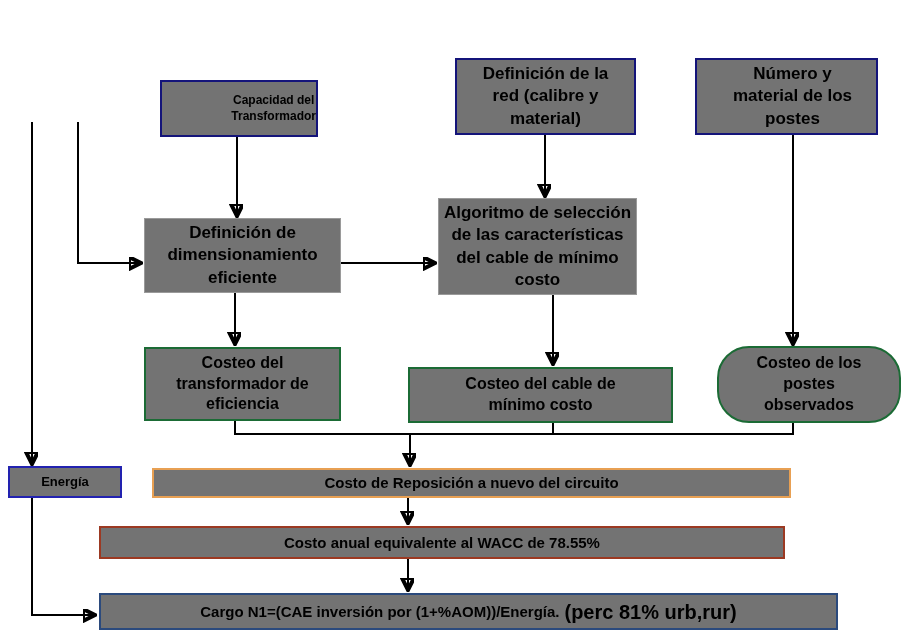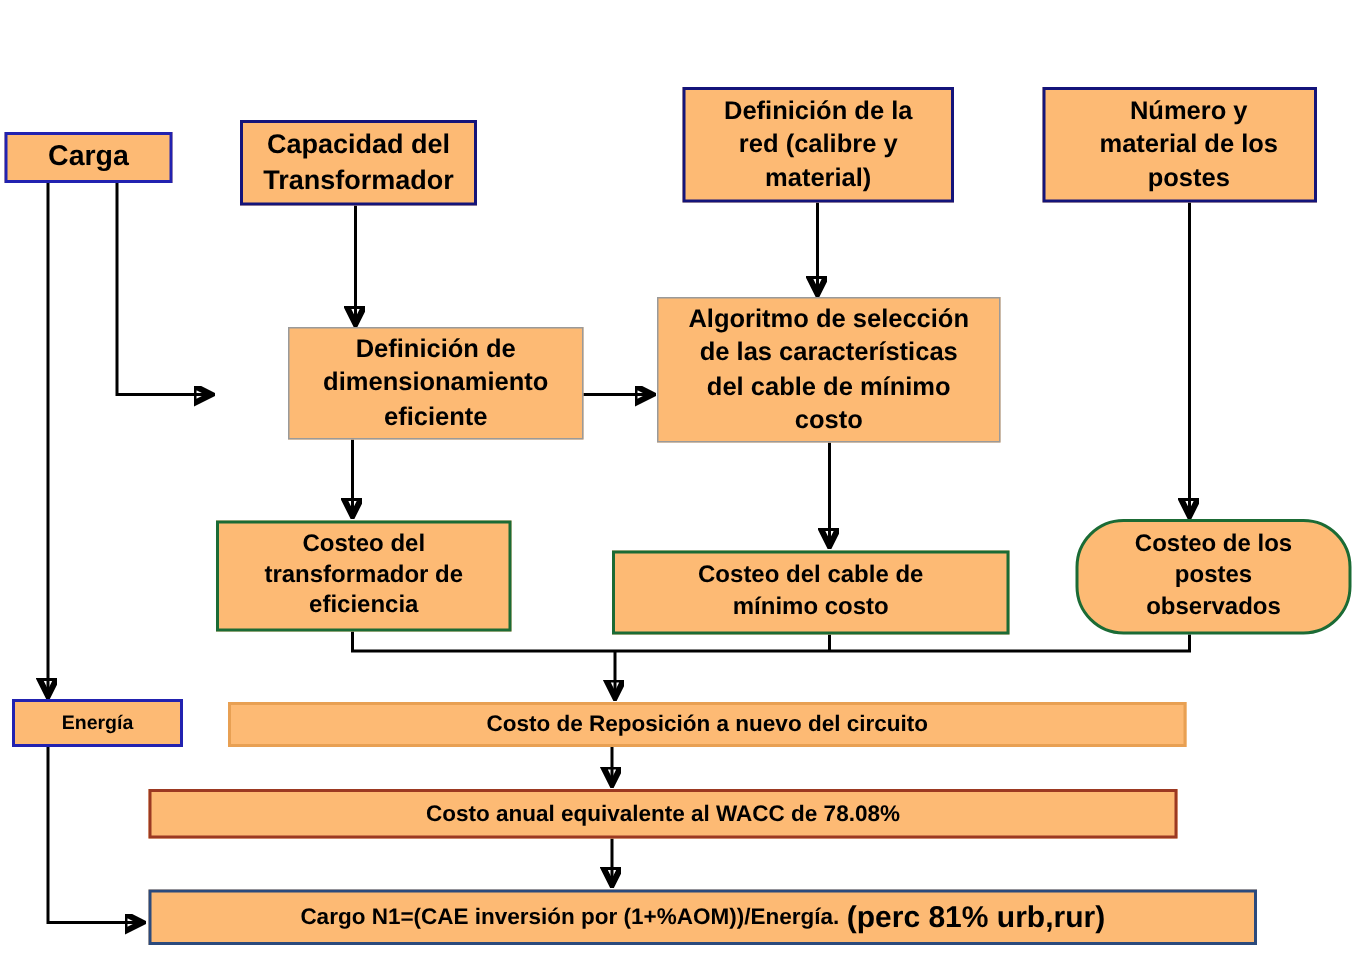--- a/index.html
+++ b/index.html
@@ -1,32 +1,32 @@
 <!DOCTYPE html>
 <html><head>
 <meta charset="utf-8">
 <style>
   html,body{margin:0;padding:0;background:#ffffff;}
   #canvas{
     position:relative;width:909px;height:637px;background:#ffffff;
     font-family:"Liberation Sans","DejaVu Sans",sans-serif;overflow:hidden;
   }
   .box{
-    position:absolute;box-sizing:border-box;background:#fdba74;
+    position:absolute;box-sizing:border-box;background:#737373;
     border:2px solid #000;display:flex;align-items:center;justify-content:center;
     text-align:center;font-weight:bold;color:#000;line-height:1.3;
   }
   .box .lbl{white-space:pre-line;}
   .gray{border-width:1px;}
   .carga{left:3px;top:88px;width:112px;height:34px;font-size:19px;}
-  .capacidad{left:160px;top:80px;width:158px;height:57px;font-size:18px;}
+  .capacidad{left:160px;top:80px;width:158px;height:57px;font-size:12px;justify-content:flex-end;}
   .def-red{left:455px;top:58px;width:181px;height:77px;font-size:17px;}
   .numero{left:695px;top:58px;width:183px;height:77px;font-size:17px;padding-left:12px;}
   .def-dim{left:144px;top:218px;width:197px;height:75px;font-size:17px;}
-  .algoritmo{left:438px;top:198px;width:229px;height:97px;font-size:17px;}
+  .algoritmo{left:438px;top:198px;width:199px;height:97px;font-size:17px;}
   .costeo-trafo{left:144px;top:347px;width:197px;height:74px;font-size:16px;}
   .costeo-cable{left:408px;top:367px;width:265px;height:56px;font-size:16px;}
   .costeo-postes{left:717px;top:346px;width:184px;height:77px;font-size:16px;border-radius:32px;}
   .energia{left:8px;top:466px;width:114px;height:32px;font-size:13px;}
   .reposicion{left:152px;top:468px;width:639px;height:30px;font-size:15px;}
   .wacc{left:99px;top:526px;width:686px;height:33px;font-size:15px;}
   .cargo{left:99px;top:593px;width:739px;height:37px;font-size:15px;white-space:nowrap;align-items:center;}
   .cargo .suffix{font-size:20px;margin-left:5px;}
   #arrows{position:absolute;left:0;top:0;width:909px;height:637px;pointer-events:none;}
   #arrows path{stroke:#000;stroke-width:2;fill:none;}
@@ -51,42 +51,39 @@
     <path d="M235,293 V342" marker-end="url(#ah)"></path>
     <path d="M553,295 V362" marker-end="url(#ah)"></path>
     <path d="M235,421 V434 H793 V423"></path>
     <path d="M553,423 V434"></path>
     <path d="M410,434 V463" marker-end="url(#ah)"></path>
     <path d="M408,498 V521" marker-end="url(#ah)"></path>
     <path d="M408,559 V588" marker-end="url(#ah)"></path>
     <path d="M32,498 V615 H93" marker-end="url(#ah)"></path>
   </svg>
 
-  <div class="box carga" style="border-color: rgb(34, 34, 176);">
-    <span class="lbl">Carga</span>
-  </div>
 
   <div class="box capacidad" style="border-color: rgb(20, 20, 122);">
     <span class="lbl">Capacidad del
 Transformador</span>
   </div>
 
   <div class="box def-red" style="border-color: rgb(20, 20, 122);">
     <span class="lbl">Definición de la
 red (calibre y
 material)</span>
   </div>
 
   <div class="box numero" style="border-color: rgb(20, 20, 122);">
     <span class="lbl">Número y
 material de los
 postes</span>
   </div>
 
-  <div class="box def-dim gray" style="border-color: rgb(154, 154, 154); margin-left: 48px;">
+  <div class="box def-dim gray" style="border-color: rgb(154, 154, 154);">
     <span class="lbl">Definición de
 dimensionamiento
 eficiente</span>
   </div>
 
   <div class="box algoritmo gray" style="border-color: rgb(154, 154, 154);">
     <span class="lbl">Algoritmo de selección
 de las características
 del cable de mínimo
 costo</span>
@@ -111,21 +108,21 @@
 
   <div class="box energia" style="border-color: rgb(34, 34, 176);">
     <span class="lbl">Energía</span>
   </div>
 
   <div class="box reposicion" style="border-color: rgb(232, 160, 83);">
     <span class="lbl">Costo de Reposición a nuevo del circuito</span>
   </div>
 
   <div class="box wacc" style="border-color: rgb(156, 57, 34);">
-    <span class="lbl">Costo anual equivalente al WACC de 78.08%</span>
+    <span class="lbl">Costo anual equivalente al WACC de 78.55%</span>
   </div>
 
   <div class="box cargo" style="border-color: rgb(43, 74, 125);">
     <span>Cargo N1=(CAE inversión por (1+%AOM))/Energía.</span>
     <span class="suffix">(perc 81% urb,rur)</span>
   </div>
 
 </div>
 
 </body></html>

